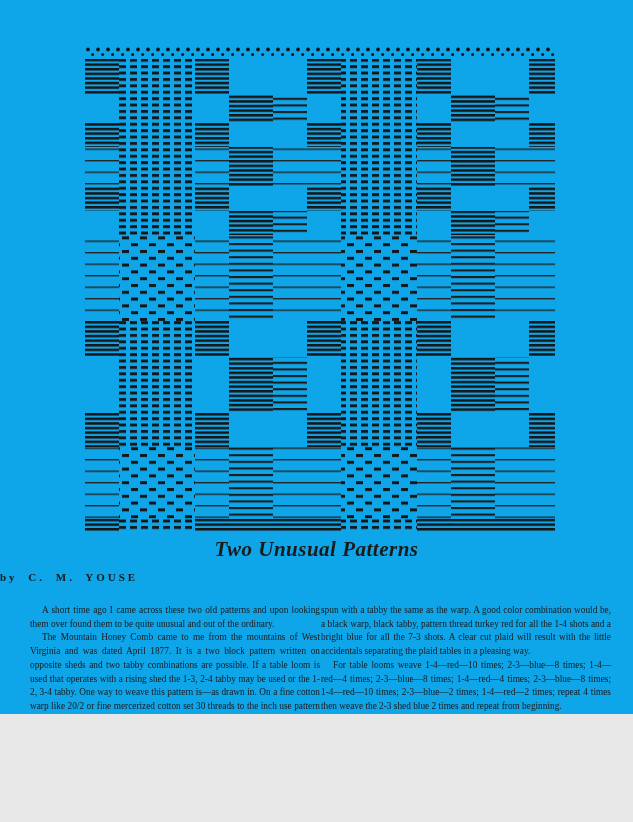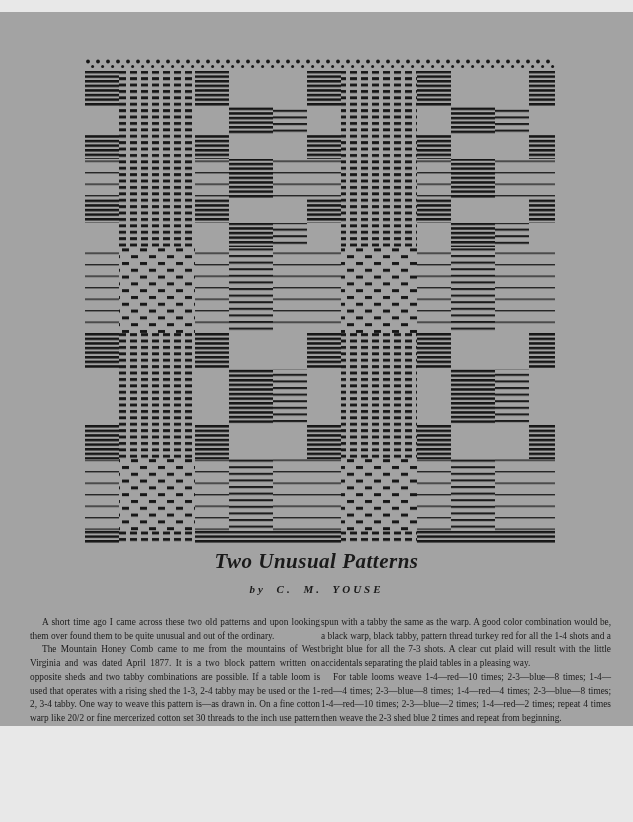--- a/index.html
+++ b/index.html
@@ -1,20 +1,20 @@
 <!DOCTYPE html>
 <html><head>
 <meta charset="utf-8">
 <style>
   html,body{margin:0;padding:0;background:#e8e8e8;}
   .page{
     position:relative;
     width:633px;height:714px;
-    margin:12px auto;
-    background:#a3a3a3;
+    margin:0 auto;
+    background:#0ea5e9;
     font-family:"Liberation Serif", serif;
     color:#1a1a1a;
     overflow:hidden;
   }
   .fabric{
     position:absolute;
     left:85px;top:45px;
     width:470px;height:487px;
   }
   .fabric svg{display:block;width:100%;height:100%;}
@@ -24,26 +24,24 @@
     text-align:center;
     font-size:21px;
     font-weight:bold;
     font-style:italic;
     letter-spacing:0.5px;
     margin:0;
   }
   .byline{
     position:absolute;
     top:571px;left:0;width:100%;
-    text-align:center;
     font-size:11px;
     font-weight:bold;
     letter-spacing:3px;
     word-spacing:5px;
-    font-style:italic;
   }
   .columns{
     position:absolute;
     top:604px;left:30px;right:22px;
     display:flex;
     gap:1px;
   }
   .col{
     flex:1 1 0;
     font-size:9.3px;

